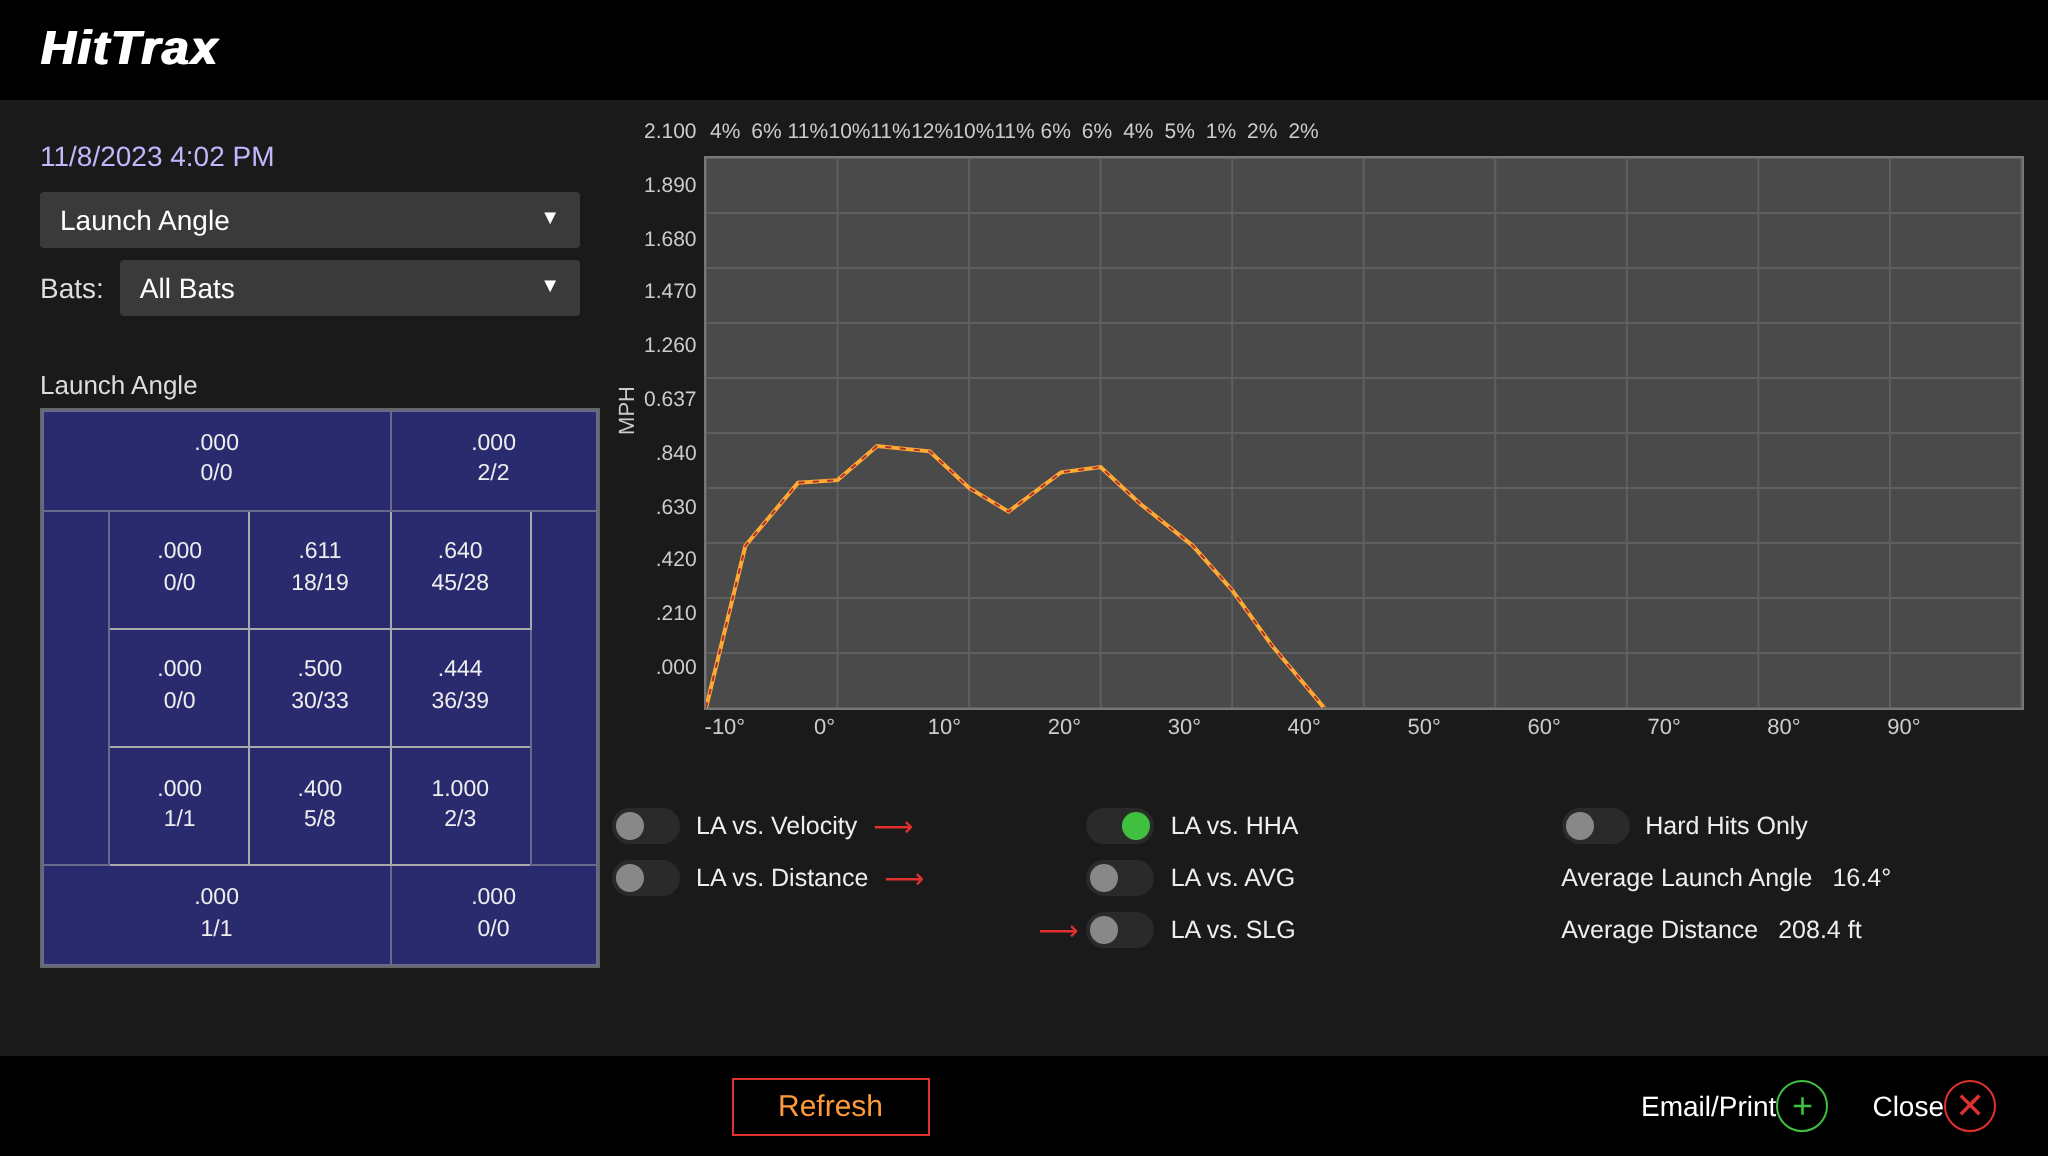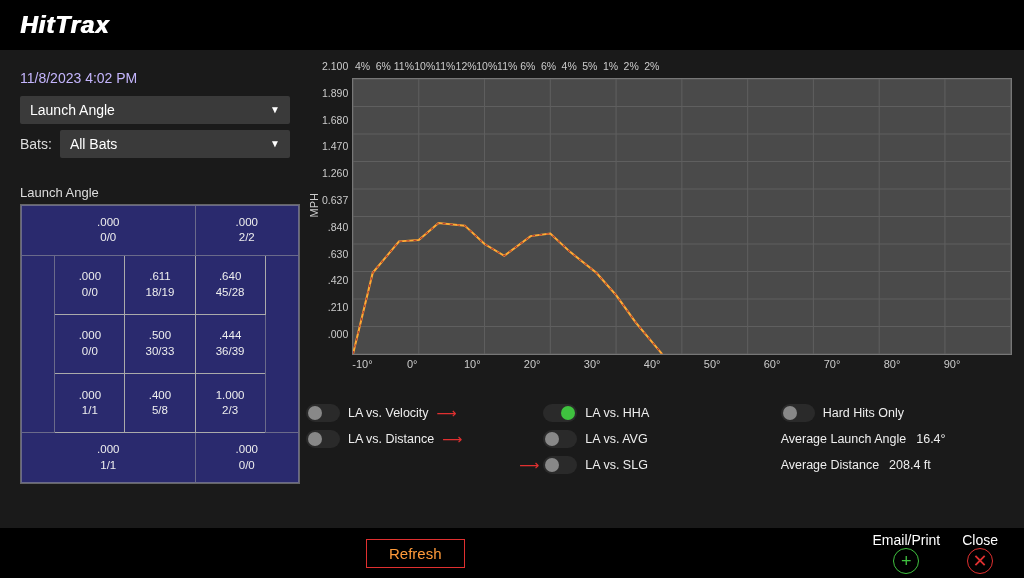--- a/index.html
+++ b/index.html
@@ -34,21 +34,21 @@
   .tog-col { flex: 1; }
   .tog-row { display: flex; align-items: center; height: 26px; gap: 8px; }
   .toggle { width: 34px; height: 18px; border-radius: 9px; background: #2a2a2a; position: relative; cursor: pointer; flex-shrink: 0; }
   .toggle .knob { width: 14px; height: 14px; border-radius: 50%; background: #888; position: absolute; top: 2px; left: 2px; }
   .toggle.on .knob { left: 18px; background: #3fc13f; }
   .arrow { color: #e03030; flex-shrink: 0; font-size: 14px; letter-spacing: -2px; }
   .stats-col .stat-row { display: flex; gap: 10px; align-items: center; height: 26px; font-size: 12.5px; }
   .footer { position: absolute; left: 0; right: 0; bottom: 0; height: 50px; background: #000; display: flex; align-items: center; padding: 0 26px; }
   .btn-refresh { margin-left: 340px; border: 1.5px solid #e03030; color: #ff9a3a; padding: 5px 22px; font-size: 15px; background: transparent; cursor: pointer; }
   .footer-right { margin-left: auto; display: flex; align-items: center; gap: 22px; }
-  .foot-btn { display: flex; align-items: center; gap: 0; font-size: 14px; cursor: pointer; flex-direction: column; }
+  .foot-btn { display: flex; align-items: center; gap: 0; font-size: 14px; cursor: pointer; }
   .circ { width: 26px; height: 26px; border-radius: 50%; display: flex; align-items: center; justify-content: center; font-size: 18px; }
   .circ.green { border: 1.5px solid #3fc13f; color: #3fc13f; }
   .circ.red { border: 1.5px solid #e03030; color: #e03030; }
 </style>
 </head>
 <body>
 
 <div class="root">
   <div class="header">
     <div class="logo">HitTrax</div>

